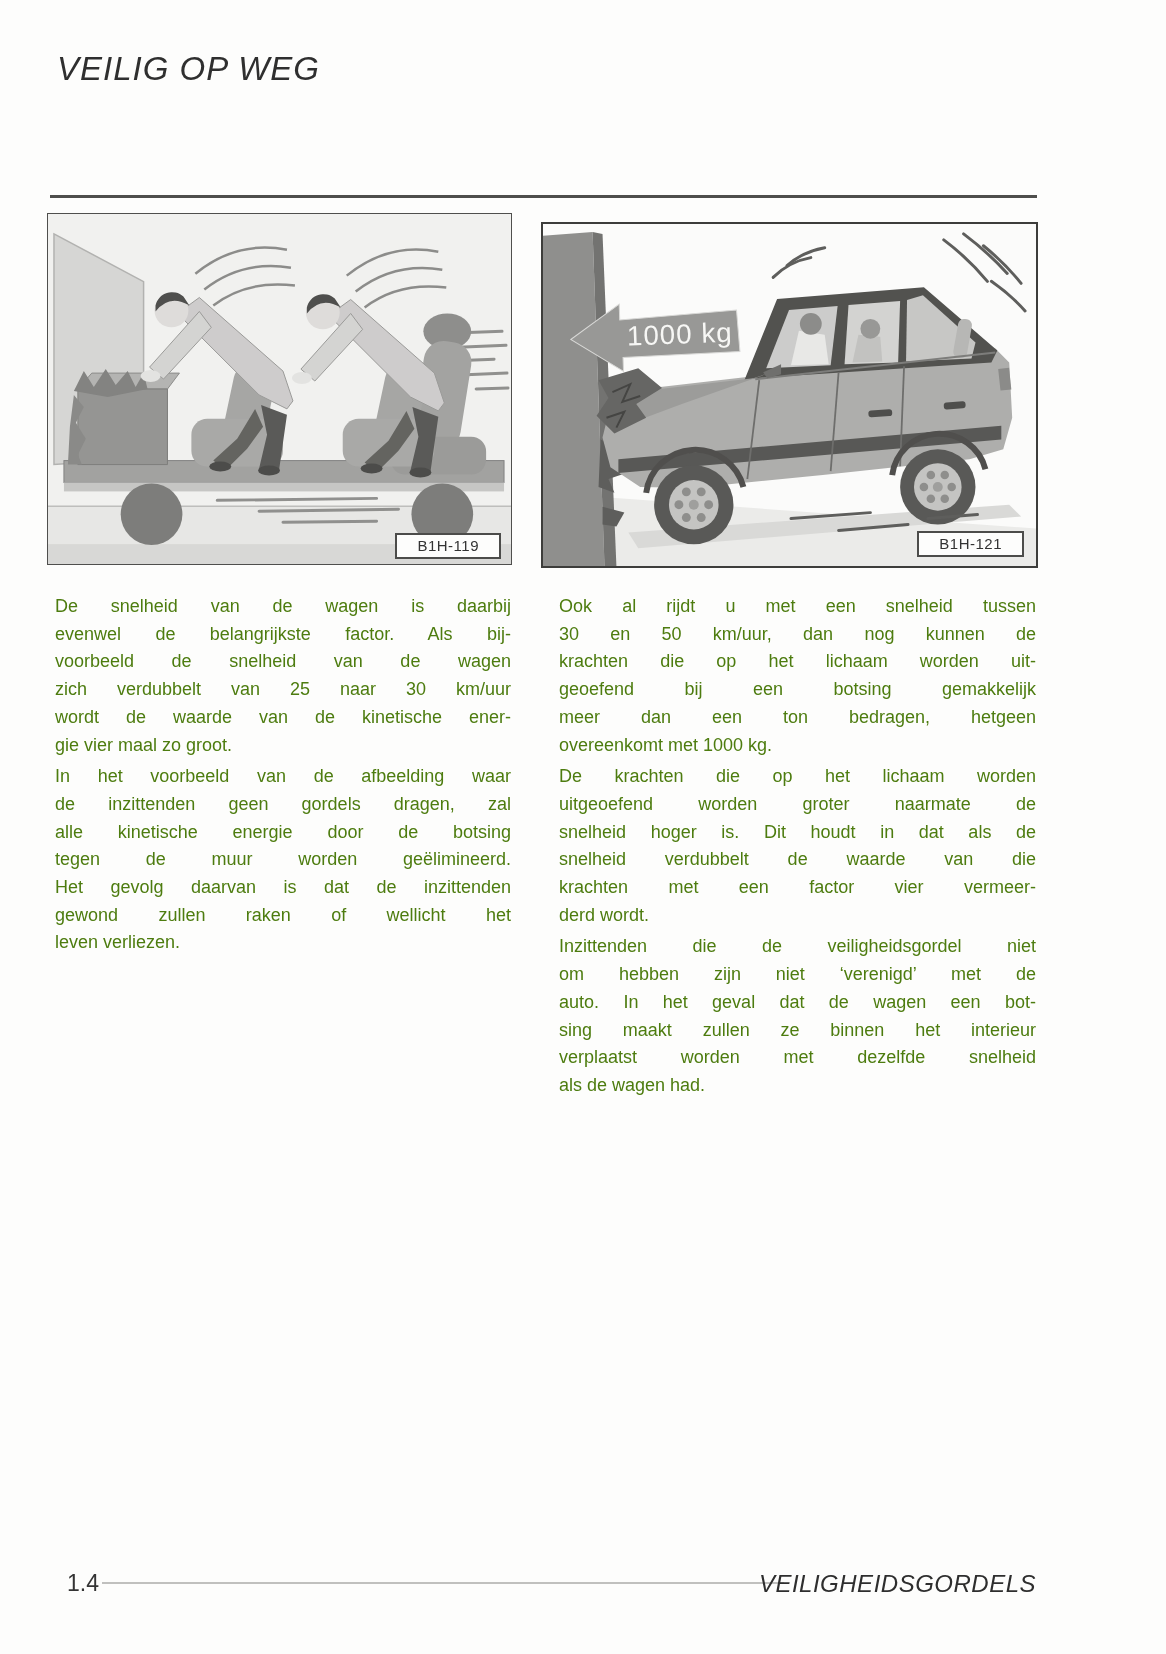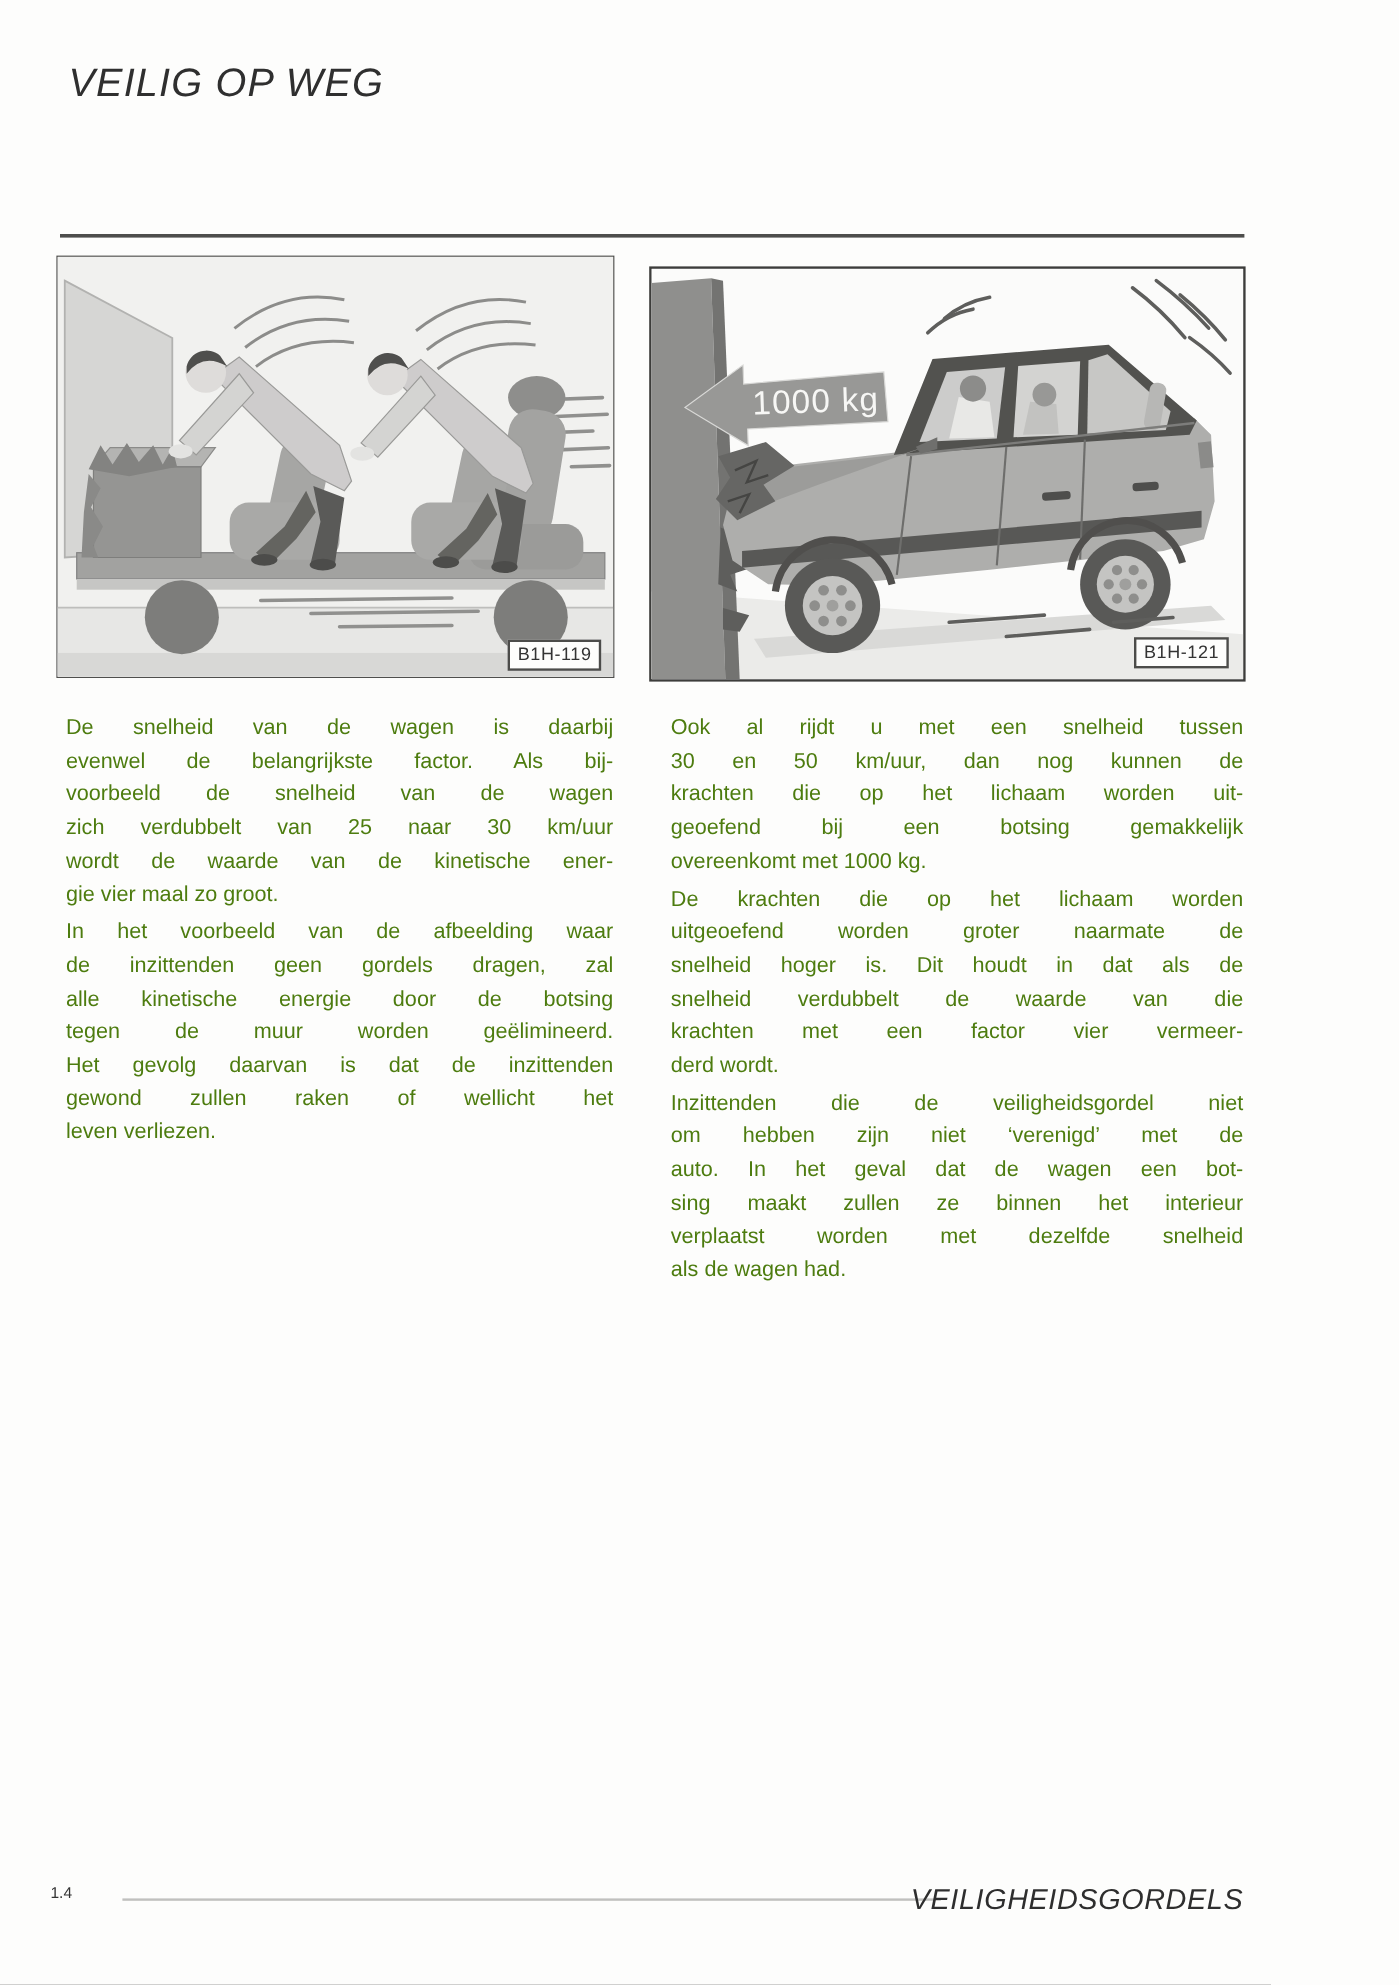--- a/index.html
+++ b/index.html
@@ -15,36 +15,36 @@
   .rule-top {
     position:absolute; left:50px; top:195px; width:987px; height:2.5px;
     background:#4e4e4c;
   }
   .figure { position:absolute; box-sizing:border-box; }
   .fig1 { left:47px; top:213px; width:465px; height:352px; border:1.5px solid #4f4f4d; }
   .fig2 { left:541px; top:222px; width:497px; height:346px; border:2px solid #3d3d3b; }
   .figure svg { position:absolute; left:0; top:0; width:100%; height:100%; }
   .fig-label {
     position:absolute; background:#fdfdfc; border:2px solid #4c4c4a;
-    font-size:15px; color:#333; padding:3px 6px 4px; line-height:1;
+    font-size:15px; color:#333; padding:3px 20px 4px; line-height:1;
     letter-spacing:0.5px;
   }
   .fig1 .fig-label { right:10px; bottom:5px; }
   .fig2 .fig-label { right:12px; bottom:9px; }
   .col {
     position:absolute; top:593px; font-size:18px; line-height:27.7px;
     color:#4d7c0f;
   }
   .col-left  { left:55px;  width:456px; }
   .col-right { left:559px; width:477px; }
   .para { margin:0 0 4px 0; }
   .ln { text-align:left; }
   .ln.j { text-align:justify; text-align-last:justify; text-justify:inter-word; }
   .ftr-num {
-    position:absolute; left:42px; top:1570px; font-size:13px; color:#343434;
+    position:absolute; left:67px; top:1570px; font-size:23px; color:#343434;
   }
   .ftr-line {
     position:absolute; left:102px; top:1582px; width:682px; height:2px;
     background:#c0c0be;
   }
   .ftr-sec {
     position:absolute; left:736px; top:1570px; width:300px; text-align:right;
     font-size:24px; font-style:italic; letter-spacing:0.5px; color:#2e2e2e;
   }
 </style>
@@ -238,20 +238,21 @@
       <div class="ln">leven verliezen.</div>
     </div>
   </div>
 
   <div class="col col-right">
     <div class="para">
       <div class="ln j">Ook al rijdt u met een snelheid tussen</div>
       <div class="ln j">30 en 50 km/uur, dan nog kunnen de</div>
       <div class="ln j">krachten die op het lichaam worden uit-</div>
       <div class="ln j">geoefend bij een botsing gemakkelijk</div>
+      <div class="ln j">meer dan een ton bedragen, hetgeen</div>
       <div class="ln">overeenkomt met 1000 kg.</div>
     </div>
     <div class="para">
       <div class="ln j">De krachten die op het lichaam worden</div>
       <div class="ln j">uitgeoefend worden groter naarmate de</div>
       <div class="ln j">snelheid hoger is. Dit houdt in dat als de</div>
       <div class="ln j">snelheid verdubbelt de waarde van die</div>
       <div class="ln j">krachten met een factor vier vermeer-</div>
       <div class="ln">derd wordt.</div>
     </div>

